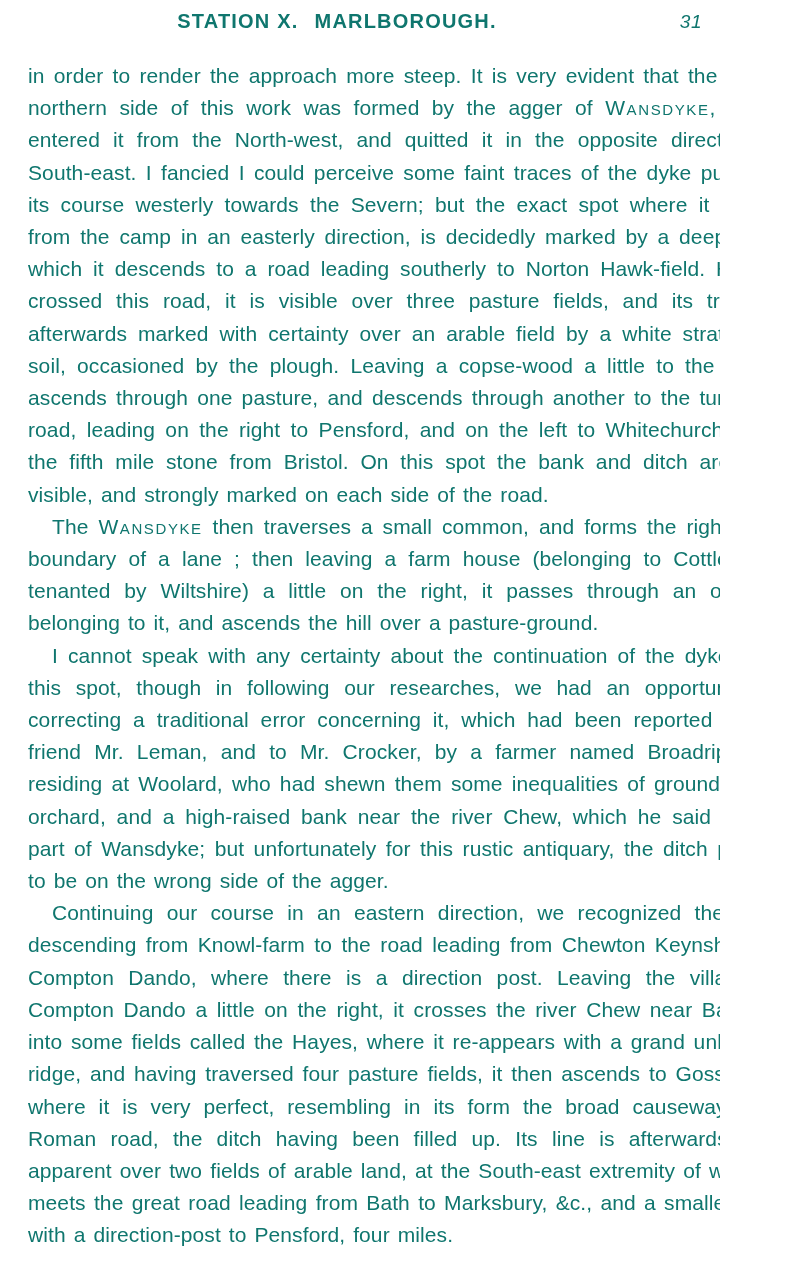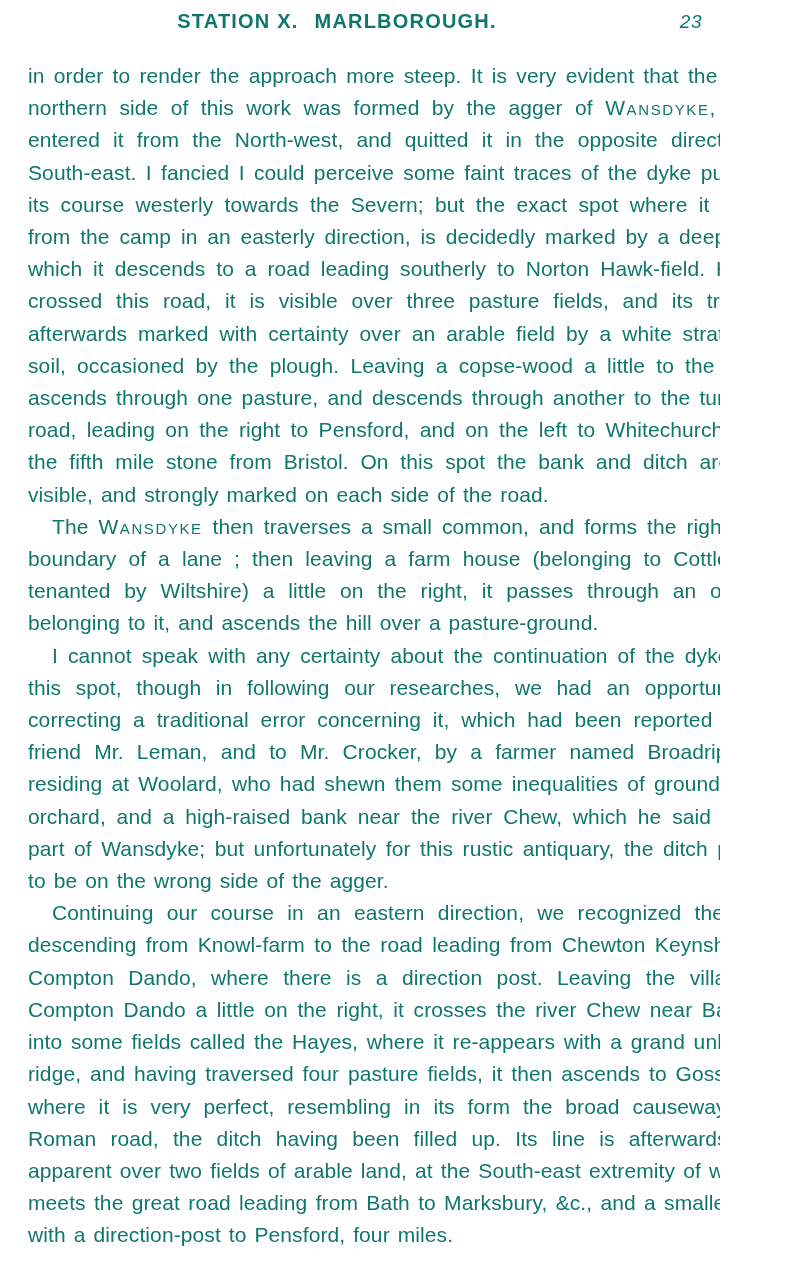--- a/index.html
+++ b/index.html
@@ -71,21 +71,21 @@
 </style>
 </head>
 <body>
 
 <div class="page">
 
   <header class="page-header">
     <div class="running-title">
       <span>STATION X.</span><span class="title-gap"></span><span>MARLBOROUGH.</span>
     </div>
-    <div class="page-number">23</div>
+    <div class="page-number">31</div>
   </header>
 
   <main class="page-body">
       <p class="para"><span>in order to render the approach more steep.  It is very evident that the whole northern side of this work was formed by the agger of </span><span class="sc">Wansdyke</span><span>, which entered it from the North-west, and quitted it in the opposite direction of South-east.  I fancied I could perceive some faint traces of the dyke pursuing its course westerly towards the Severn; but the exact spot where it issued from the camp in an easterly direction, is decidedly marked by a deep lane, which it descends to a road leading southerly to Norton Hawk-field.  Having crossed this road, it is visible over three pasture fields, and its track is afterwards marked with certainty over an arable field by a white stratum of soil, occasioned by the plough.  Leaving a copse-wood a little to the left, it ascends through one pasture, and descends through another to the turnpike-road, leading on the right to Pensford, and on the left to Whitechurch, near the fifth mile stone from Bristol.  On this spot the bank and ditch are very visible, and strongly marked on each side of the road.</span></p>
       <p class="para indent"><span>The </span><span class="sc">Wansdyke</span><span> then traverses a small common, and forms the right-hand boundary of a lane ; then leaving a farm house (belonging to Cottle, and tenanted by Wiltshire) a little on the right, it passes through an orchard belonging to it, and ascends the hill over a pasture-ground.</span></p>
       <p class="para indent"><span>I cannot speak with any certainty about the continuation of the dyke from this spot, though in following our researches, we had an opportunity of correcting a traditional error concerning it, which had been reported to my friend Mr. Leman, and to Mr. Crocker, by a farmer named Broadrip, and residing at Woolard, who had shewn them some inequalities of ground in his orchard, and a high-raised bank near the river Chew, which he said was a part of Wansdyke; but unfortunately for this rustic antiquary, the ditch proved to be on the wrong side of the agger.</span></p>
       <p class="para indent"><span>Continuing our course in an eastern direction, we recognized the dyke descending from Knowl-farm to the road leading from Chewton Keynsham to Compton Dando, where there is a direction post.  Leaving the village of Compton Dando a little on the right, it crosses the river Chew near Bathford into some fields called the Hayes, where it re-appears with a grand unbroken ridge, and having traversed four pasture fields, it then ascends to Goss farm, where it is very perfect, resembling in its form the broad causeway of a Roman road, the ditch having been filled up.  Its line is afterwards very apparent over two fields of arable land, at the South-east extremity of which it meets the great road leading from Bath to Marksbury, &amp;c., and a smaller one, with a direction-post to Pensford, four miles.</span></p>
     </main>
 
 </div>

